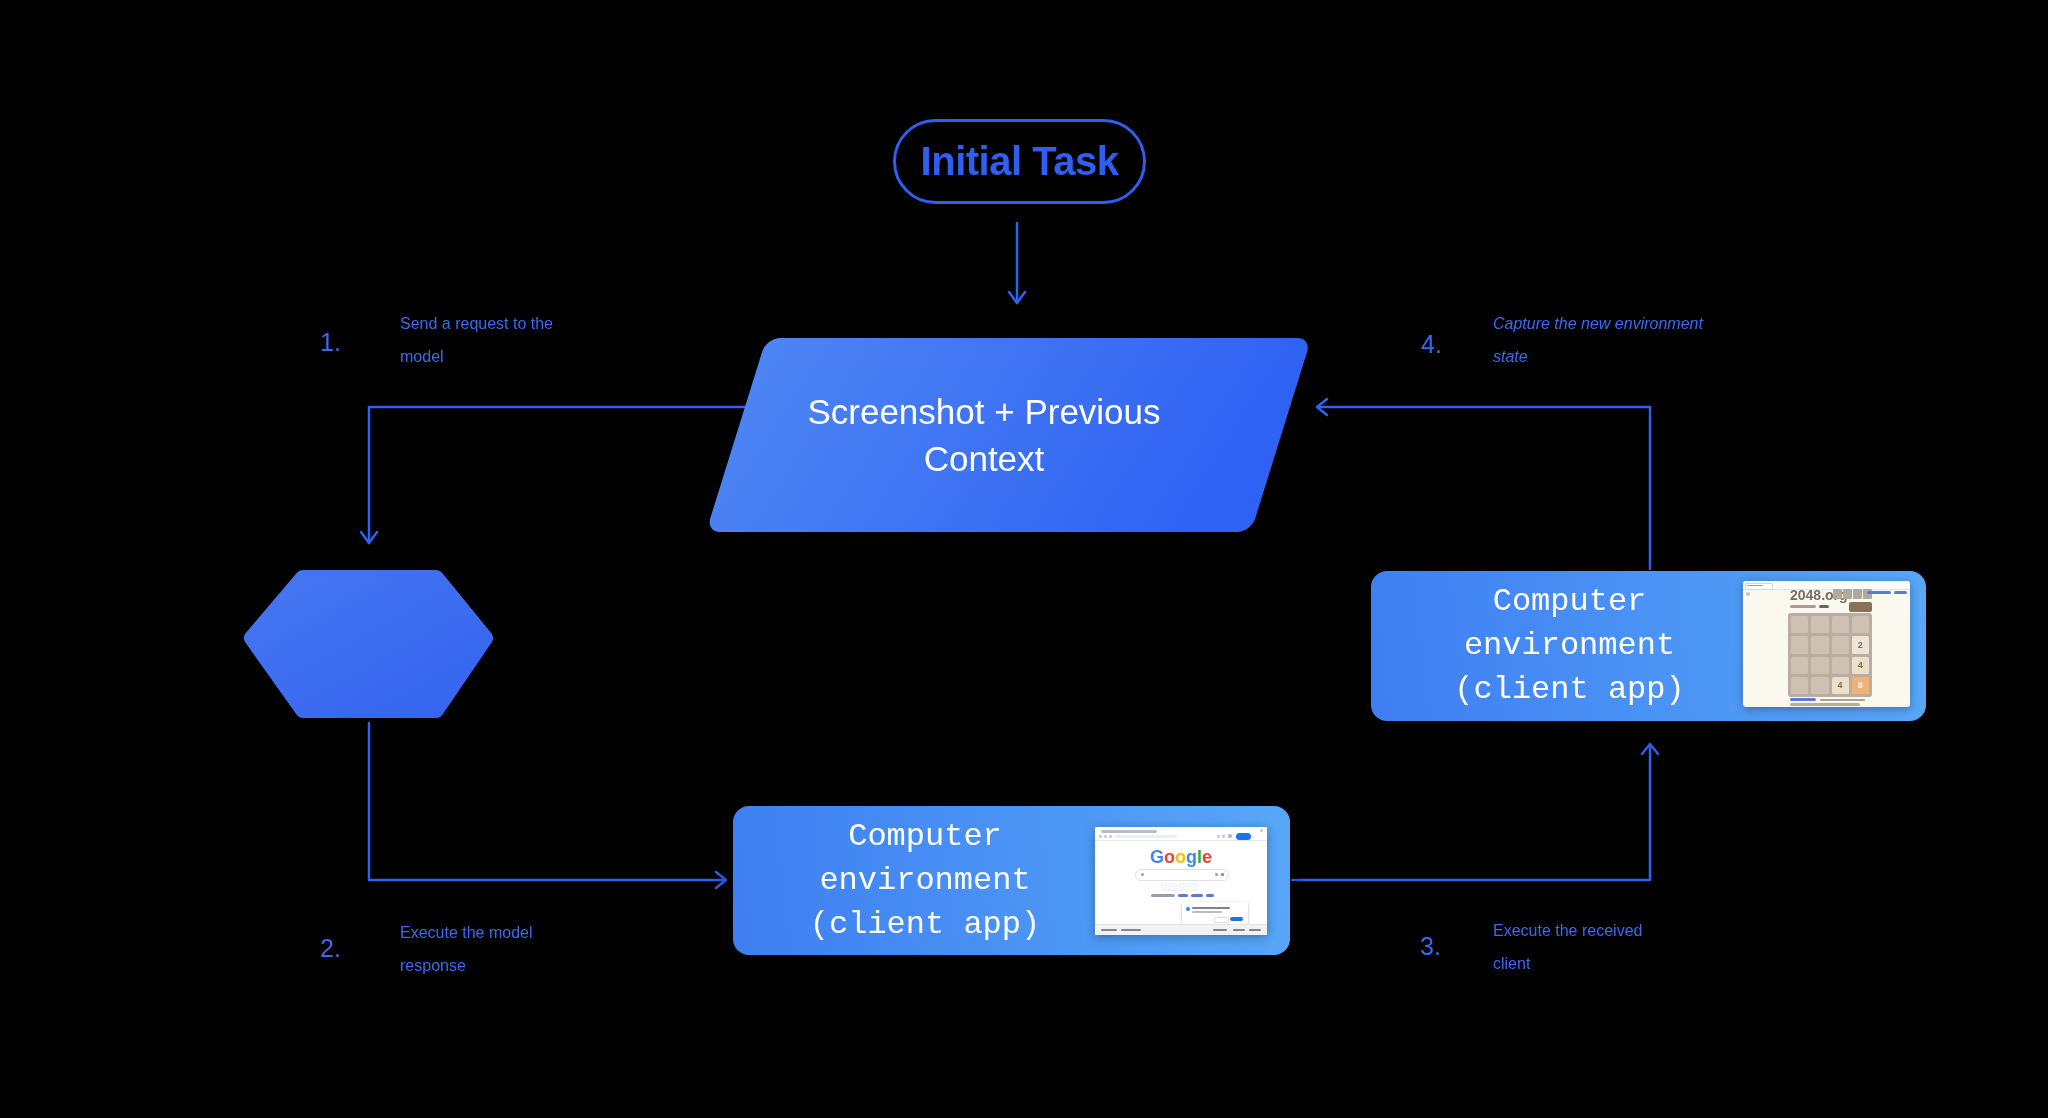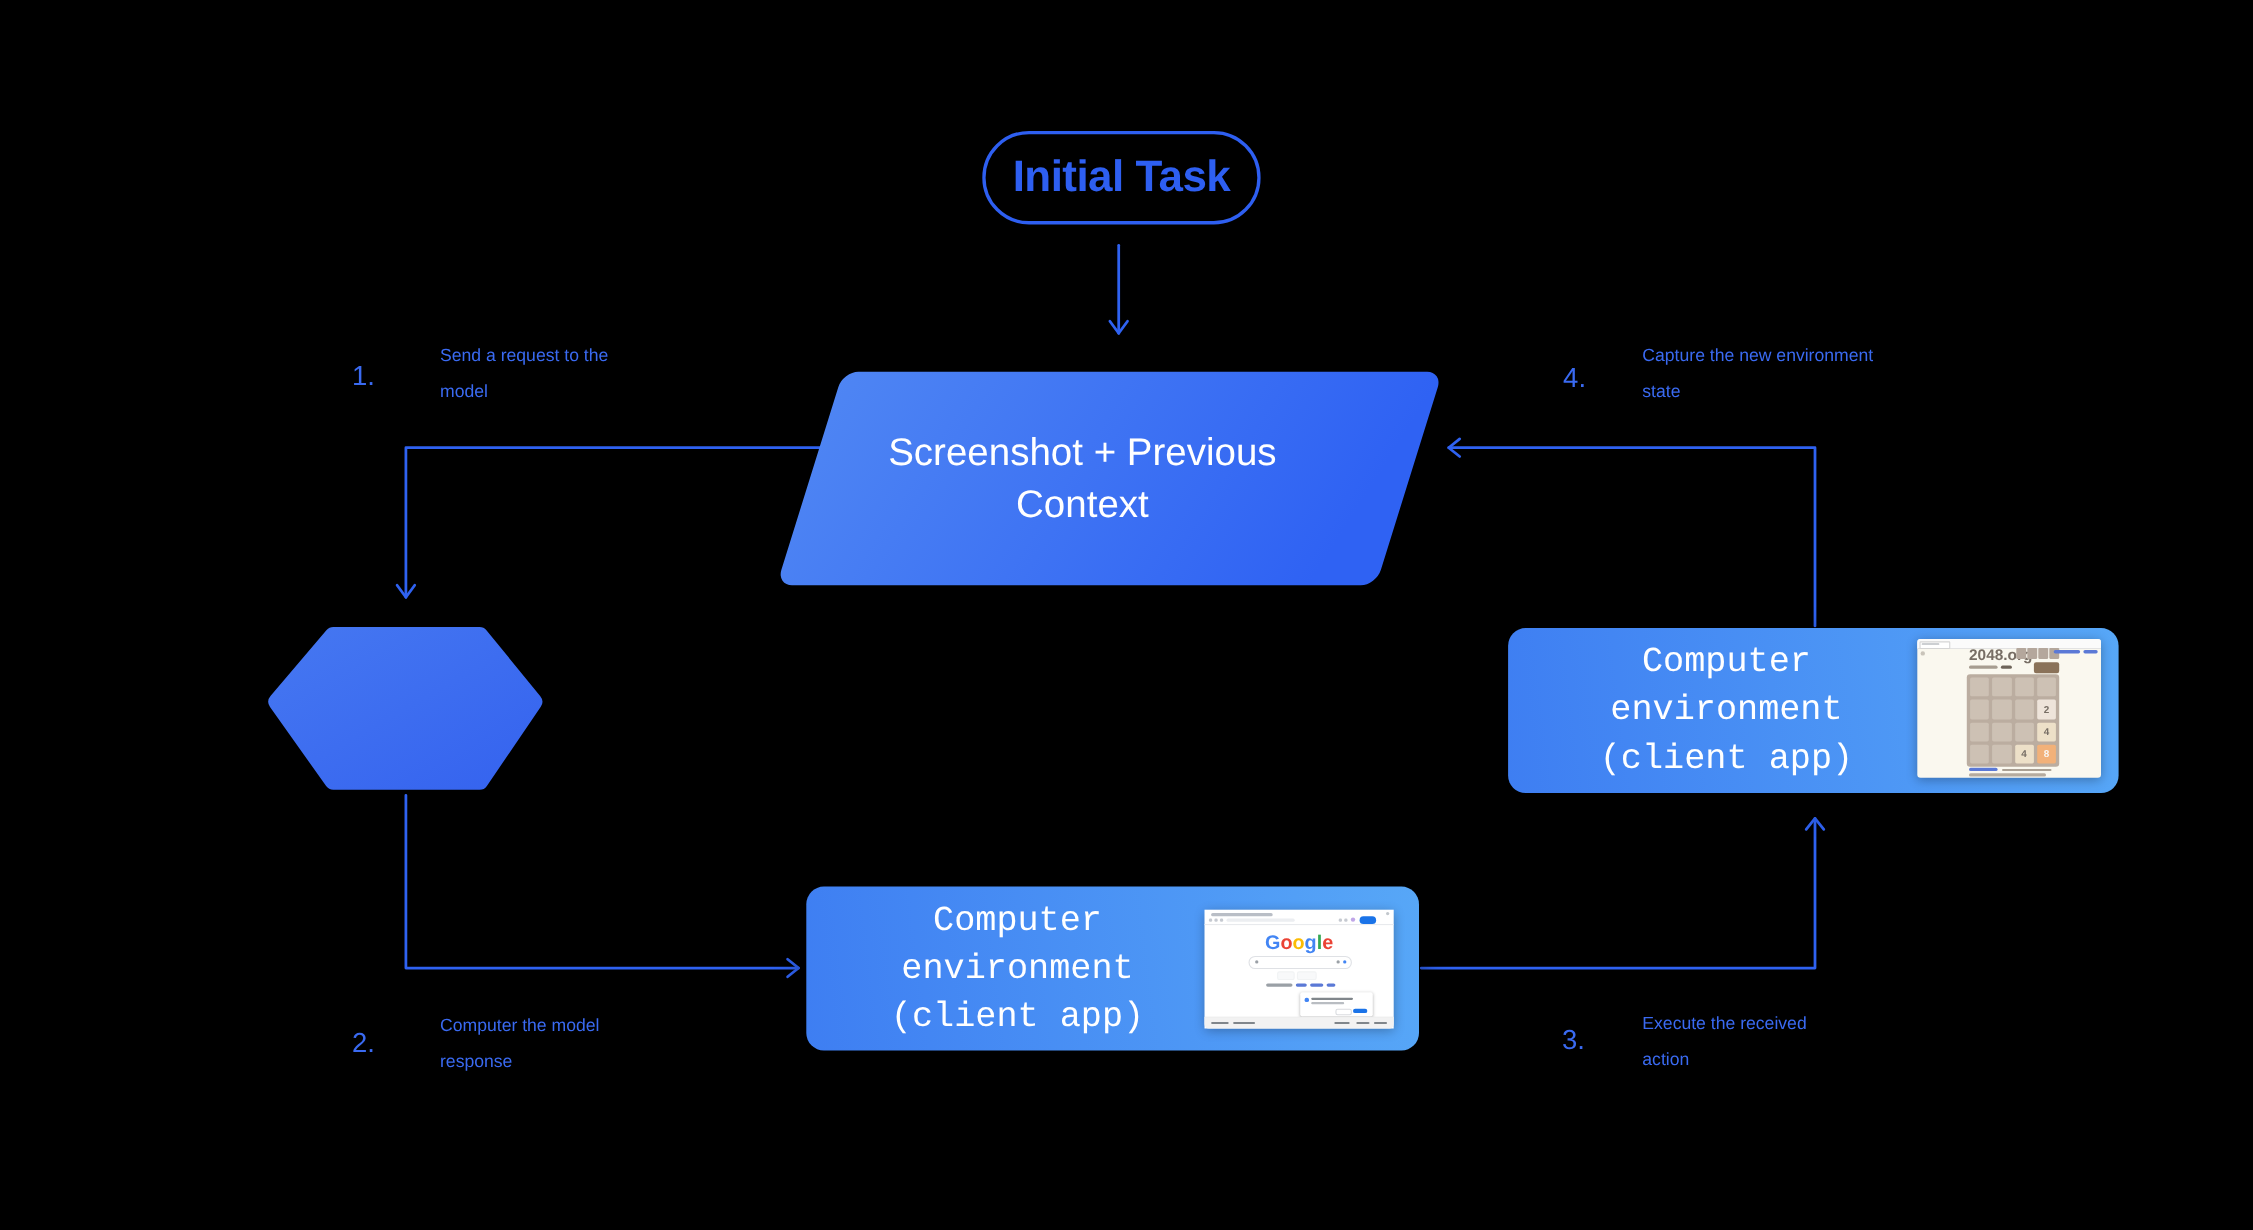--- a/index.html
+++ b/index.html
@@ -209,21 +209,21 @@
       <div class="bar" style="left:47px;top:117px;width:26px;height:3px;background:#5b79d6;"></div>
       <div class="bar" style="left:77px;top:117.5px;width:45px;height:2.5px;background:#aaa093;"></div>
       <div class="bar" style="left:47px;top:122px;width:70px;height:2.5px;background:#b5ab9e;"></div>
     </div>
   </div>
 
   <div class="stepnum" style="left:320px;top:328px;">1.</div>
   <div class="steptxt" style="left:400px;top:307px;width:175px;">Send a request to the model</div>
 
   <div class="stepnum" style="left:320px;top:934px;">2.</div>
-  <div class="steptxt" style="left:400px;top:916px;width:185px;">Computer the model response</div>
+  <div class="steptxt" style="left:400px;top:916px;width:185px;">Execute the model response</div>
 
   <div class="stepnum" style="left:1420px;top:932px;">3.</div>
-  <div class="steptxt" style="left:1493px;top:914px;width:180px;">Execute the received action</div>
+  <div class="steptxt" style="left:1493px;top:914px;width:180px;">Execute the received client</div>
 
   <div class="stepnum" style="left:1421px;top:330px;">4.</div>
-  <div class="steptxt" style="left:1493px;top:307px;width:220px;">Capture the new environment state</div>
+  <div class="steptxt" style="left:1493px;top:307px;width:220px;font-style:italic;">Capture the new environment state</div>
 
 </div>
 
 </body></html>

